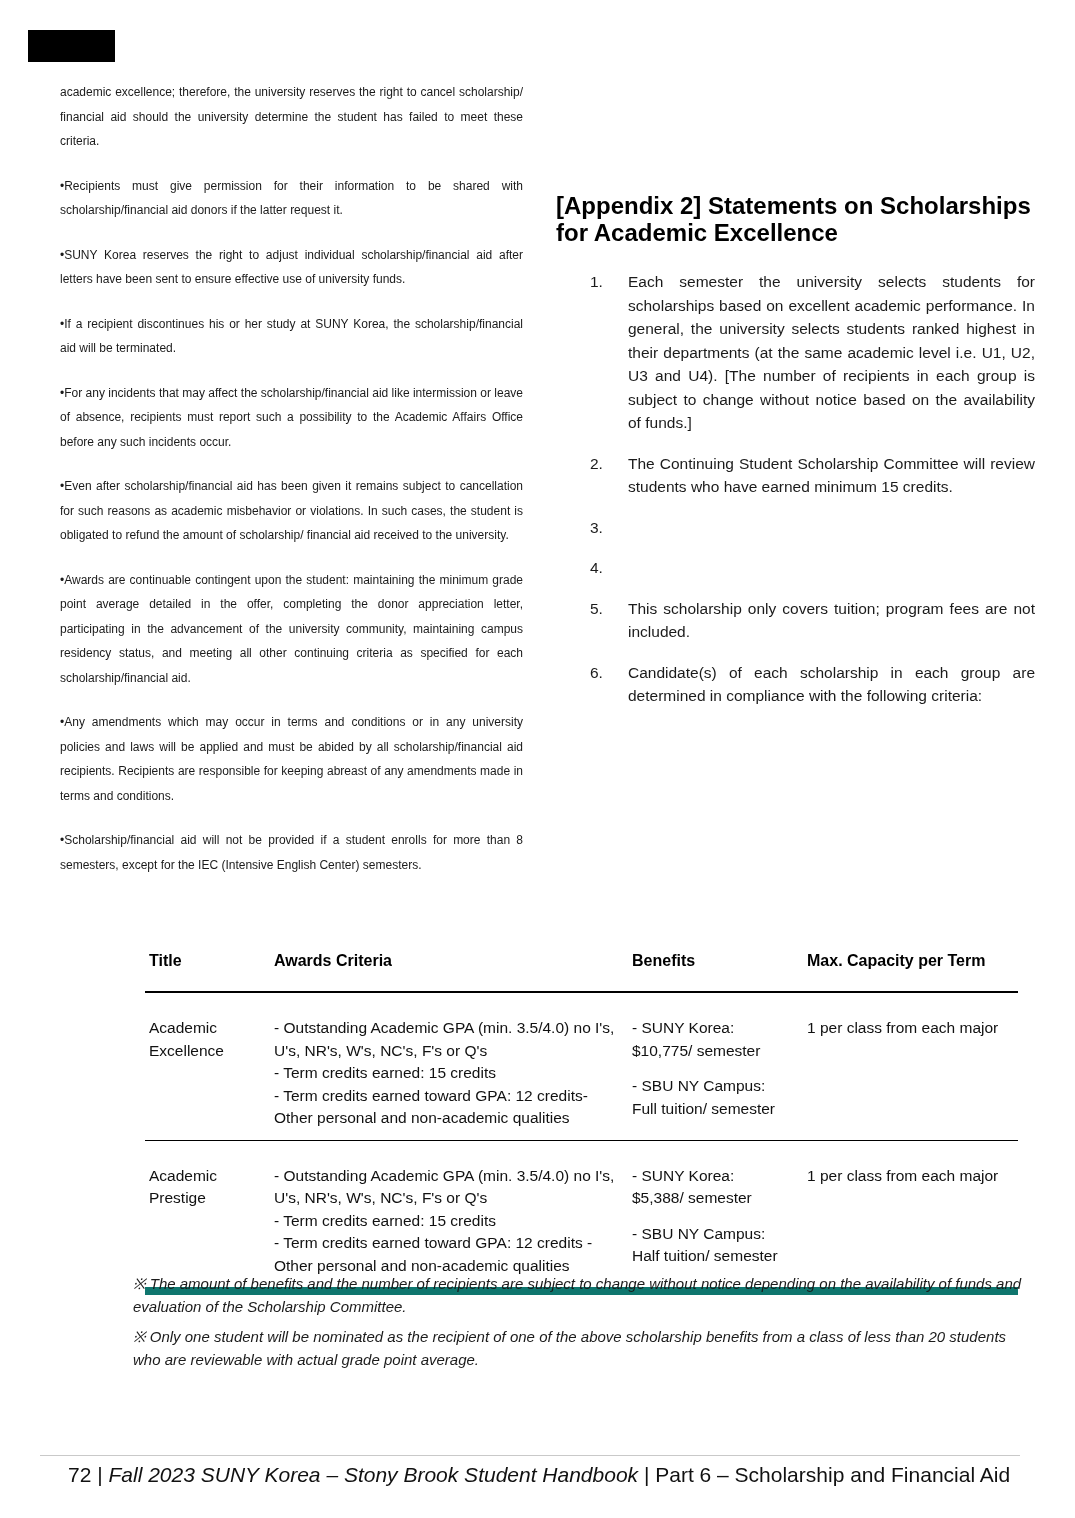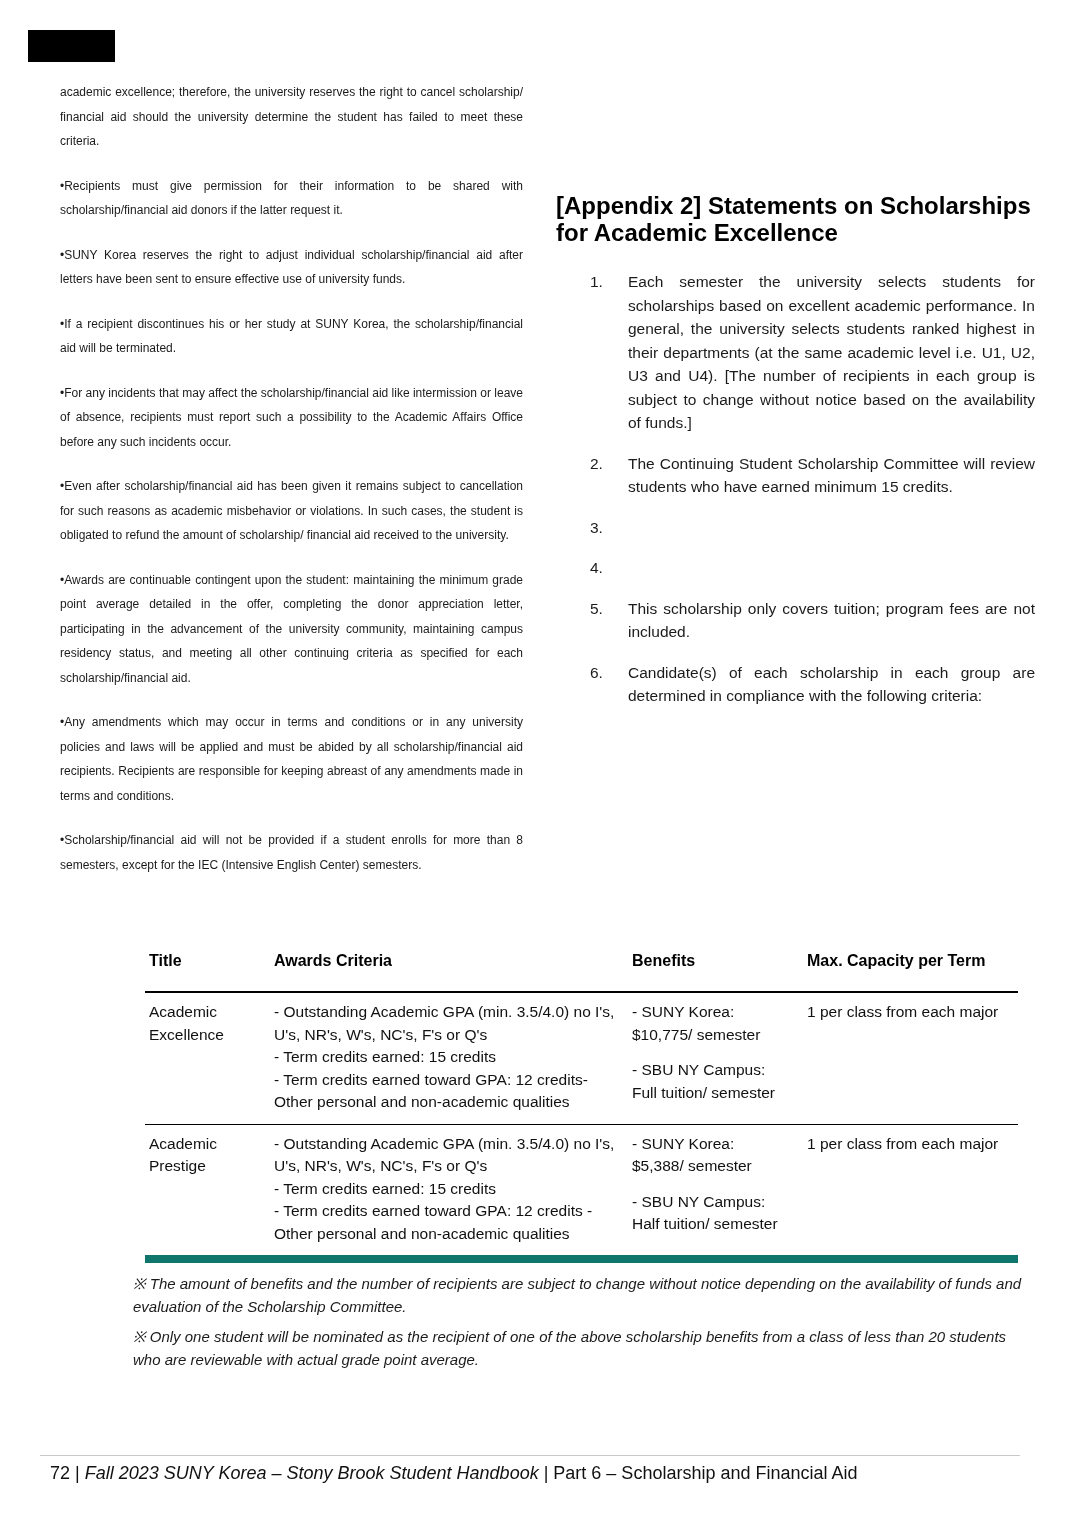--- a/index.html
+++ b/index.html
@@ -78,21 +78,21 @@
     font-size: 16px;
     font-weight: bold;
     color: #000000;
     padding: 4px 4px 21px 4px;
     border-bottom: 2.5px solid #000000;
   }
   table.schol td {
     vertical-align: top;
     font-size: 15.5px;
     line-height: 22.5px;
-    padding: 8px 10px 10px 4px;
+    padding: 24px 10px 10px 4px;
   }
   table.schol tbody tr.r1 td { border-bottom: 1.5px solid #000000; }
   table.schol tbody tr.r2 td { border-bottom: 8px solid #0f766e; }
   td.cell-title, td.cell-capacity { vertical-align: middle; }
   td.cell-benefits { line-height: 26px; }
   td.cell-benefits .benefit { margin-bottom: 13px; padding-right: 14px; }
   td.cell-benefits .benefit:last-child { margin-bottom: 0; }
   
   .footnotes {
     position: absolute;
@@ -106,23 +106,23 @@
   .footnotes p { margin-bottom: 7px; }
   
   .footer-rule {
     position: absolute;
     left: 40px; top: 1455px;
     width: 980px; height: 0;
     border-top: 1px solid #c9c9c9;
   }
   .page-footer {
     position: absolute;
-    left: 50px; top: 1463px;
+    left: 68px; top: 1463px;
     width: 990px;
-    font-size: 18px;
+    font-size: 21px;
     color: #111111;
   }
   .page-footer .it { font-style: italic; }
 </style>
 </head>
 <body>
 
 <div class="page">
 
   <div class="corner-mark"></div>

